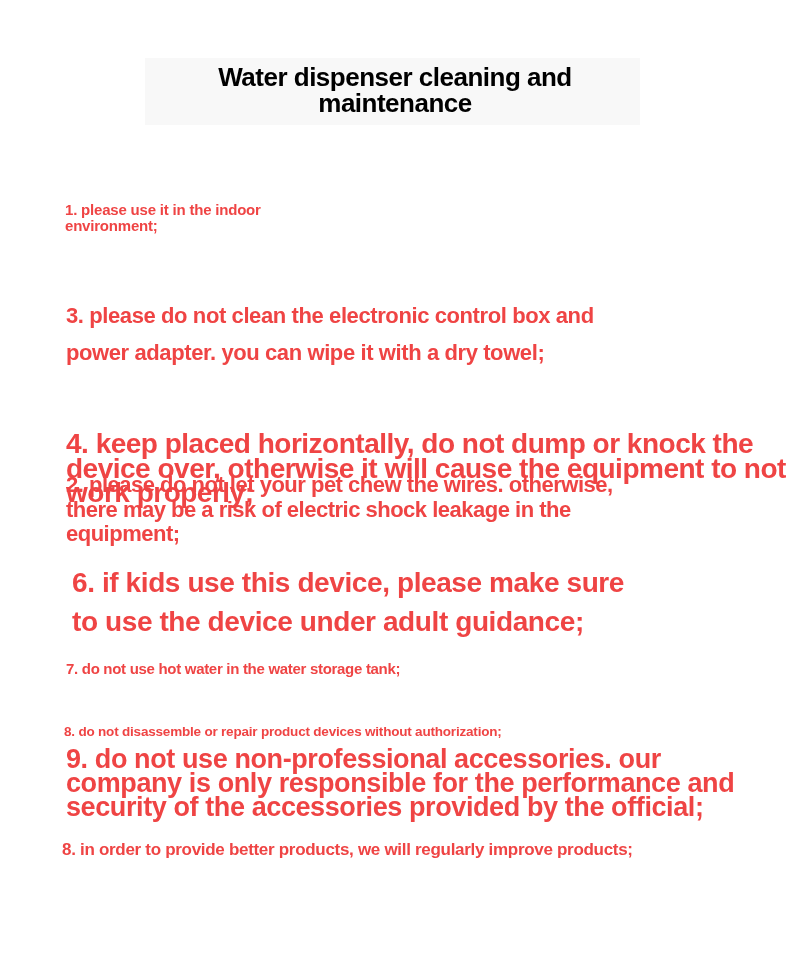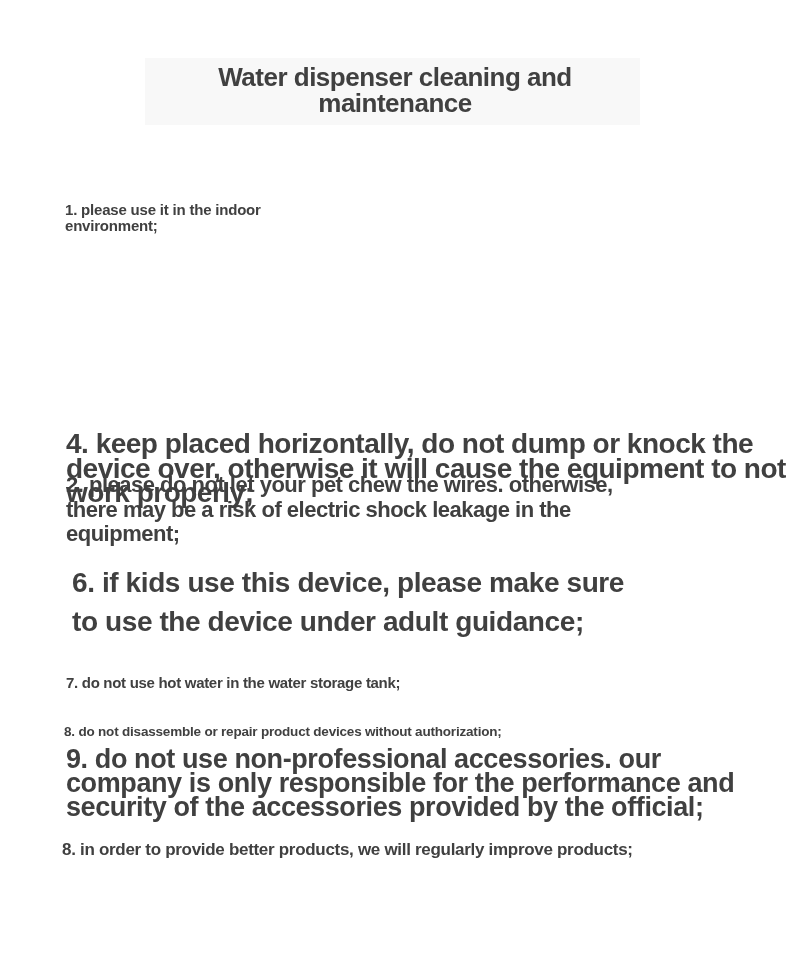--- a/index.html
+++ b/index.html
@@ -13,61 +13,63 @@
     height: 955px;
     background: #ffffff;
     overflow: hidden;
     font-family: "Liberation Sans", sans-serif;
     font-weight: 700;
     color: #1f1f1f;
   }
   .blk {
     position: absolute;
     white-space: pre-line;
-    color: #404040;
+    color: #ef4444;
   }
   .title-bg {
     position: absolute;
     top: 58px;
     left: 145px;
     width: 495px;
     height: 67px;
     background: #f8f8f8;
   }
   .title {
     top: 64px;
     left: 0;
     width: 790px;
     text-align: center;
     font-size: 26px;
     line-height: 26px;
     letter-spacing: -0.5px;
-    color: #404040;
+    color: #000000;
   }
   .it1  { top: 202px; left: 65px; font-size: 15px;   line-height: 15.5px; letter-spacing: -0.2px; }
   .it2  { top: 249px; left: 65px; font-size: 13.5px; line-height: 15.5px; letter-spacing: -0.2px; }
   .it3  { top: 297px; left: 66px; font-size: 22px;   line-height: 37px;   letter-spacing: -0.4px; }
   .it4  { top: 396px; left: 66px; font-size: 28px;   line-height: 24.5px; letter-spacing: -0.5px; margin-top: 36px; }
   .it5  { top: 473px; left: 66px; font-size: 22px;   line-height: 24.5px; letter-spacing: -0.5px; }
   .it6  { top: 563px; left: 72px; font-size: 28px;   line-height: 39px;   letter-spacing: -0.4px; }
-  .it7  { top: 660px; left: 66px; font-size: 15px;   line-height: 17px;   letter-spacing: -0.3px; margin-top: 14px; }
+  .it7  { top: 660px; left: 66px; font-size: 15px;   line-height: 17px;   letter-spacing: -0.3px; }
   .it8  { top: 724px; left: 64px; font-size: 13.5px; line-height: 15px;   letter-spacing: -0.2px; text-align: right; }
   .it9  { top: 747px; left: 66px; font-size: 27px;   line-height: 24px;   letter-spacing: -0.4px; }
   .it10 { top: 840px; left: 62px; font-size: 17px;   line-height: 19px;   letter-spacing: -0.3px; }
 </style>
 </head>
 <body>
 
 <div id="page">
   <div class="title-bg"></div>
   <div class="blk title">Water dispenser cleaning and
 maintenance</div>
 
   <div class="blk it1">1. please use it in the indoor
 environment;</div>
+  <div class="blk it3">3. please do not clean the electronic control box and
+power adapter. you can wipe it with a dry towel;</div>
   <div class="blk it4">4. keep placed horizontally, do not dump or knock the
 device over, otherwise it will cause the equipment to not
 work properly;</div>
   <div class="blk it5">2. please do not let your pet chew the wires. otherwise,
 there may be a risk of electric shock leakage in the
 equipment;</div>
   <div class="blk it6">6. if kids use this device, please make sure
 to use the device under adult guidance;</div>
   <div class="blk it7">7. do not use hot water in the water storage tank;</div>
   <div class="blk it8">8. do not disassemble or repair product devices without authorization;</div>

